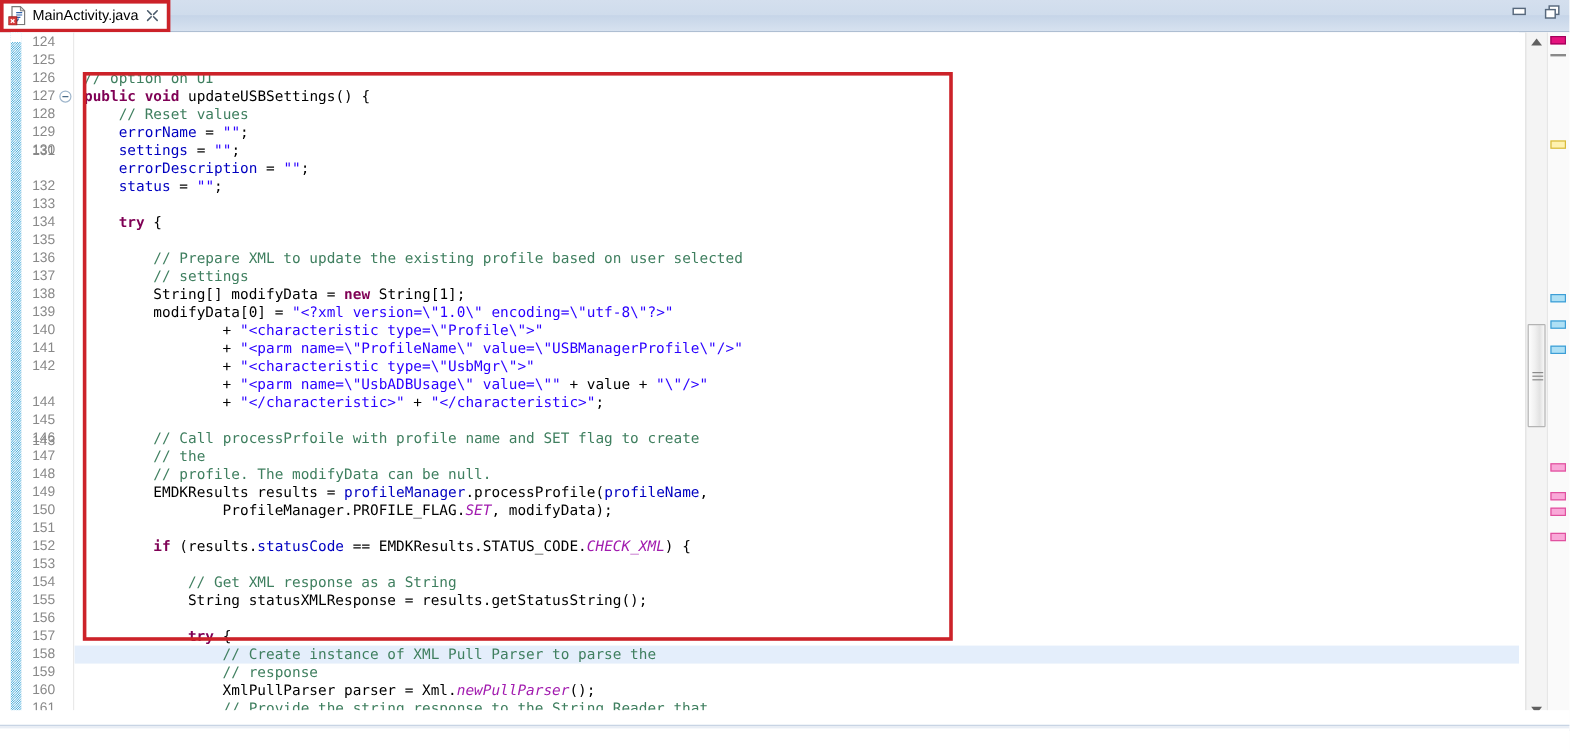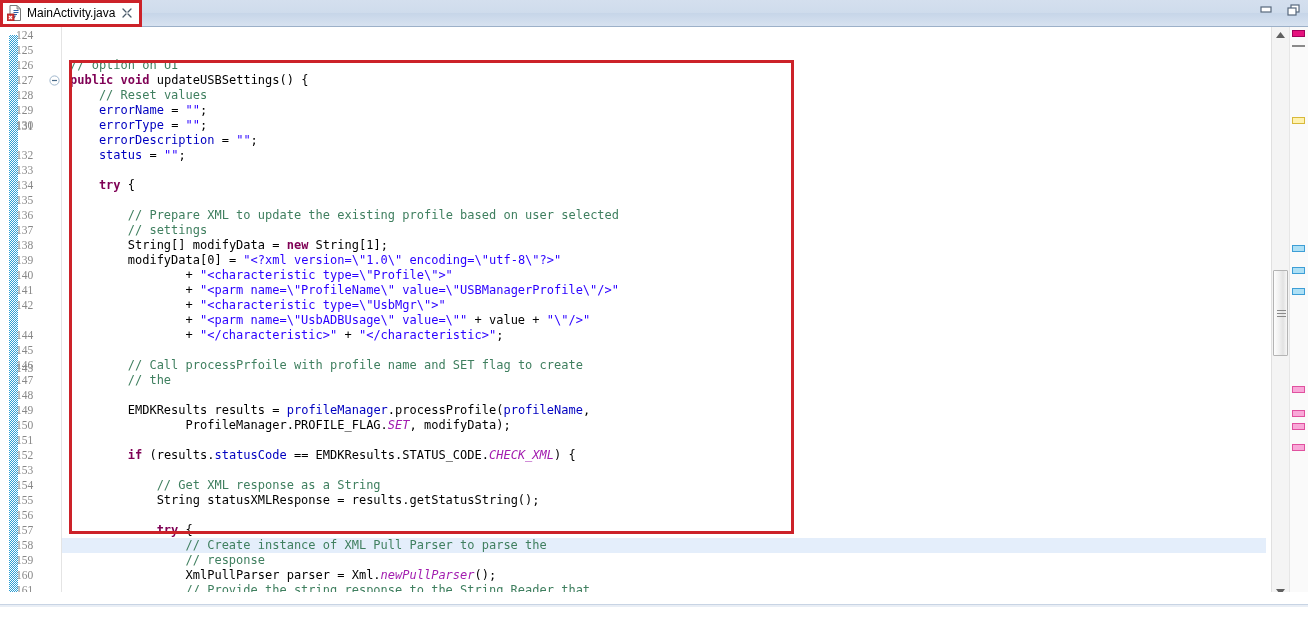--- a/index.html
+++ b/index.html
@@ -115,21 +115,22 @@
   #line-ruler {
     position: absolute;
     left: 18px; top: 0px;
     width: 30px; height: 572px;
     background: #ffffff;
   }
   .line-no {
     position: absolute;
     right: 2px;
     width: 30px;
-    font-family: Liberation Serif, serif;
+    text-align: right;
+    font-family: Liberation Sans, sans-serif;
     font-size: 11.5px;
     line-height: 15px;
     color: #888888;
     white-space: pre;
   }
 
   
   #fold-column {
     position: absolute;
     left: 48px; top: 0px;
@@ -388,35 +389,36 @@
             <line x1="3" y1="5.5" x2="8" y2="5.5" stroke="#4a6b88" stroke-width="1.2"></line>
           </svg></span>
       </div>
 
     <div id="code-canvas">
       <div id="current-line-highlight" style="top: 511px; background: rgb(228, 238, 251);"></div>
         <div class="code-line" style="top: 31px; left: 8px;"><span class="t-comment">// option on UI</span></div>
         <div class="code-line" style="top: 46px; left: 8px;"><span class="t-keyword">public void</span><span class="t-plain"> updateUSBSettings() {</span></div>
         <div class="code-line" style="top: 61px; left: 36.88px;"><span class="t-comment">// Reset values</span></div>
         <div class="code-line" style="top: 76px; left: 36.88px;"><span class="t-field">errorName</span><span class="t-plain"> = </span><span class="t-string">""</span><span class="t-plain">;</span></div>
-        <div class="code-line" style="top: 91px; left: 36.88px;"><span class="t-field">errorType</span><span class="t-plain"> = </span><span class="t-string">""</span><span class="t-plain">;</span></div>
+        <div class="code-line" style="top: 91px; left: 36.88px;"><span class="t-field">settings</span><span class="t-plain"> = </span><span class="t-string">""</span><span class="t-plain">;</span></div>
         <div class="code-line" style="top: 106px; left: 36.88px;"><span class="t-field">errorDescription</span><span class="t-plain"> = </span><span class="t-string">""</span><span class="t-plain">;</span></div>
         <div class="code-line" style="top: 121px; left: 36.88px;"><span class="t-field">status</span><span class="t-plain"> = </span><span class="t-string">""</span><span class="t-plain">;</span></div>
         <div class="code-line" style="top: 151px; left: 36.88px;"><span class="t-keyword">try</span><span class="t-plain"> {</span></div>
         <div class="code-line" style="top: 181px; left: 65.76px;"><span class="t-comment">// Prepare XML to update the existing profile based on user selected</span></div>
         <div class="code-line" style="top: 196px; left: 65.76px;"><span class="t-comment">// settings</span></div>
         <div class="code-line" style="top: 211px; left: 65.76px;"><span class="t-plain">String[] modifyData = </span><span class="t-keyword">new</span><span class="t-plain"> String[1];</span></div>
         <div class="code-line" style="top: 226px; left: 65.76px;"><span class="t-plain">modifyData[0] = </span><span class="t-string">"&lt;?xml version=\"1.0\" encoding=\"utf-8\"?&gt;"</span></div>
         <div class="code-line" style="top: 241px; left: 123.52px;"><span class="t-plain">+ </span><span class="t-string">"&lt;characteristic type=\"Profile\"&gt;"</span></div>
         <div class="code-line" style="top: 256px; left: 123.52px;"><span class="t-plain">+ </span><span class="t-string">"&lt;parm name=\"ProfileName\" value=\"USBManagerProfile\"/&gt;"</span></div>
         <div class="code-line" style="top: 271px; left: 123.52px;"><span class="t-plain">+ </span><span class="t-string">"&lt;characteristic type=\"UsbMgr\"&gt;"</span></div>
         <div class="code-line" style="top: 286px; left: 123.52px;"><span class="t-plain">+ </span><span class="t-string">"&lt;parm name=\"UsbADBUsage\" value=\""</span><span class="t-plain"> + value + </span><span class="t-string">"\"/&gt;"</span></div>
         <div class="code-line" style="top: 301px; left: 123.52px;"><span class="t-plain">+ </span><span class="t-string">"&lt;/characteristic&gt;"</span><span class="t-plain"> + </span><span class="t-string">"&lt;/characteristic&gt;"</span><span class="t-plain">;</span></div>
         <div class="code-line" style="top: 331px; left: 65.76px;"><span class="t-comment">// Call processPrfoile with profile name and SET flag to create</span></div>
         <div class="code-line" style="top: 346px; left: 65.76px;"><span class="t-comment">// the</span></div>
+        <div class="code-line" style="top: 361px; left: 65.76px;"><span class="t-comment">// profile. The modifyData can be null.</span></div>
         <div class="code-line" style="top: 376px; left: 65.76px;"><span class="t-plain">EMDKResults results = </span><span class="t-field">profileManager</span><span class="t-plain">.processProfile(</span><span class="t-field">profileName</span><span class="t-plain">,</span></div>
         <div class="code-line" style="top: 391px; left: 123.52px;"><span class="t-plain">ProfileManager.PROFILE_FLAG.</span><span class="t-static">SET</span><span class="t-plain">, modifyData);</span></div>
         <div class="code-line" style="top: 421px; left: 65.76px;"><span class="t-keyword">if</span><span class="t-plain"> (results.</span><span class="t-field">statusCode</span><span class="t-plain"> == EMDKResults.STATUS_CODE.</span><span class="t-static">CHECK_XML</span><span class="t-plain">) {</span></div>
         <div class="code-line" style="top: 451px; left: 94.64px;"><span class="t-comment">// Get XML response as a String</span></div>
         <div class="code-line" style="top: 466px; left: 94.64px;"><span class="t-plain">String statusXMLResponse = results.getStatusString();</span></div>
         <div class="code-line" style="top: 496px; left: 94.64px;"><span class="t-keyword">try</span><span class="t-plain"> {</span></div>
         <div class="code-line" style="top: 511px; left: 123.52px;"><span class="t-comment">// Create instance of XML Pull Parser to parse the</span></div>
         <div class="code-line" style="top: 526px; left: 123.52px;"><span class="t-comment">// response</span></div>
         <div class="code-line" style="top: 541px; left: 123.52px;"><span class="t-plain">XmlPullParser parser = Xml.</span><span class="t-static">newPullParser</span><span class="t-plain">();</span></div>
         <div class="code-line" style="top: 556px; left: 123.52px;"><span class="t-comment">// Provide the string response to the String Reader that</span></div>

